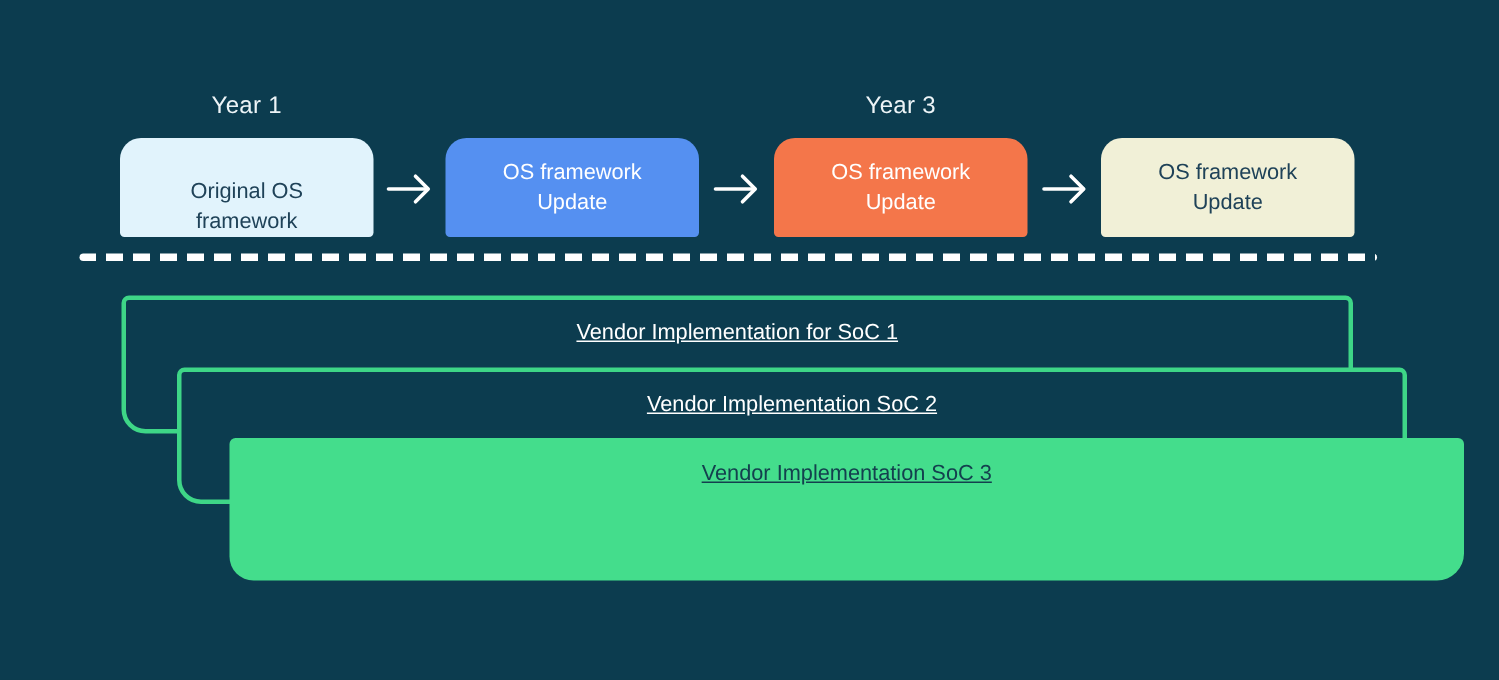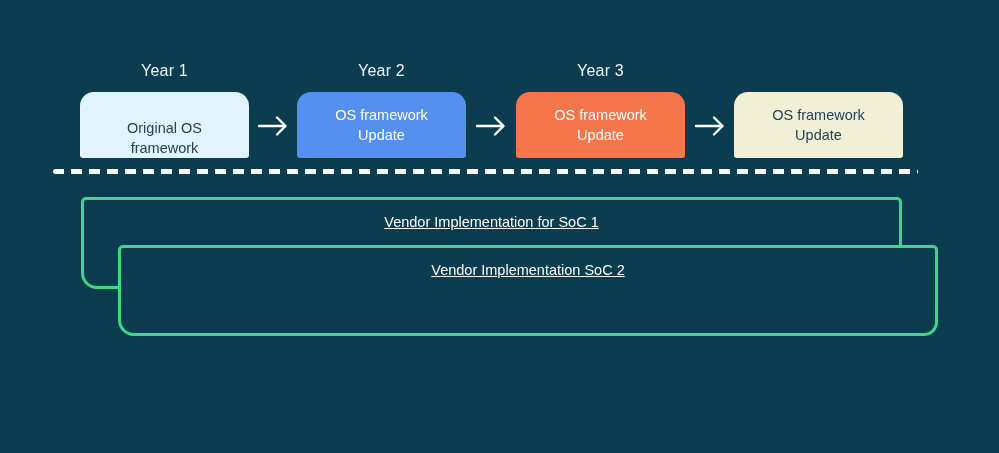--- a/index.html
+++ b/index.html
@@ -109,21 +109,20 @@
     line-height: 48px;
     color: #14404e;
   }
 </style>
 </head>
 <body>
 
 <div class="canvas">
 
   <div class="year-label yl1">Year 1</div>
-  <div class="year-label yl2">Year 2</div>
   <div class="year-label yl3">Year 3</div>
 
   <div class="year-box yb1">
     <div>
       <span class="line">Original OS</span>
       <span class="line">framework</span>
     </div>
   </div>
   <div class="year-box yb2">
     <div>
@@ -158,14 +157,17 @@
   </svg>
 
   <div class="divider"></div>
 
   <div class="vendor-box vb1">
     <div class="vendor-label">Vendor Implementation for SoC 1</div>
   </div>
   <div class="vendor-box vb2">
     <div class="vendor-label">Vendor Implementation SoC 2</div>
   </div>
+  <div class="vendor-box vb3">
+    <div class="vendor-label">Vendor Implementation SoC 3</div>
+  </div>
 
 </div>
 
 </body></html>

